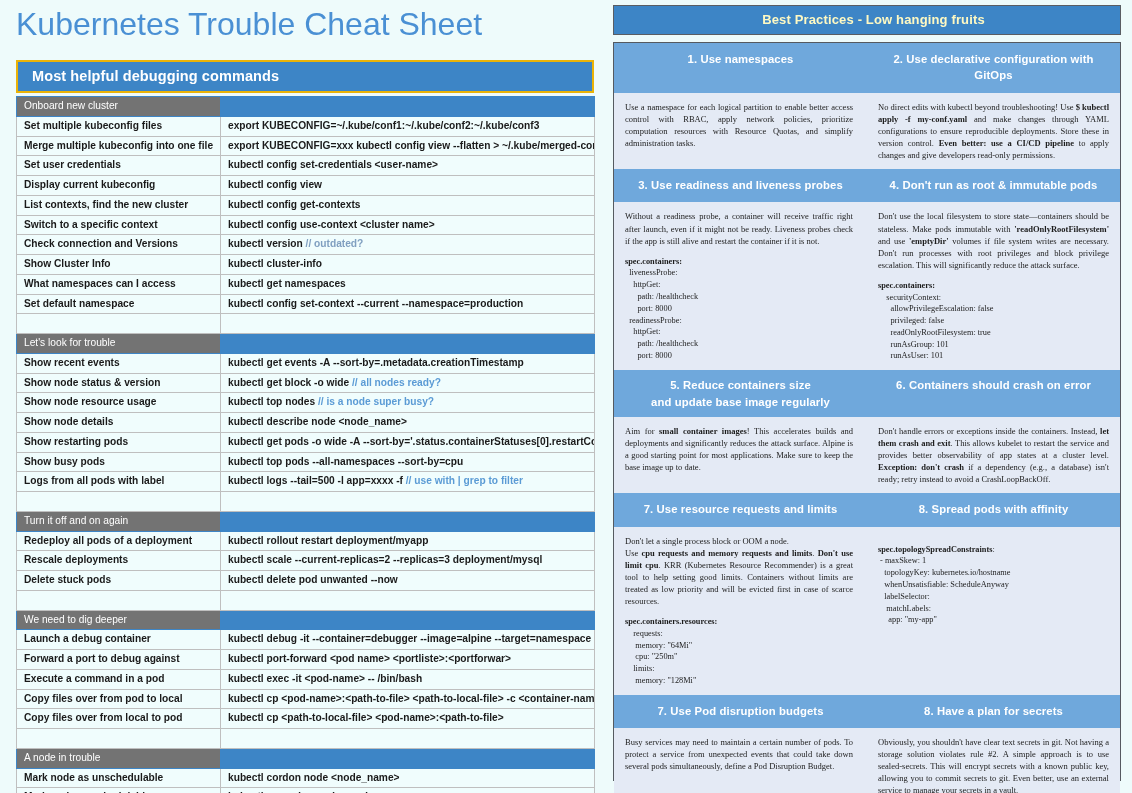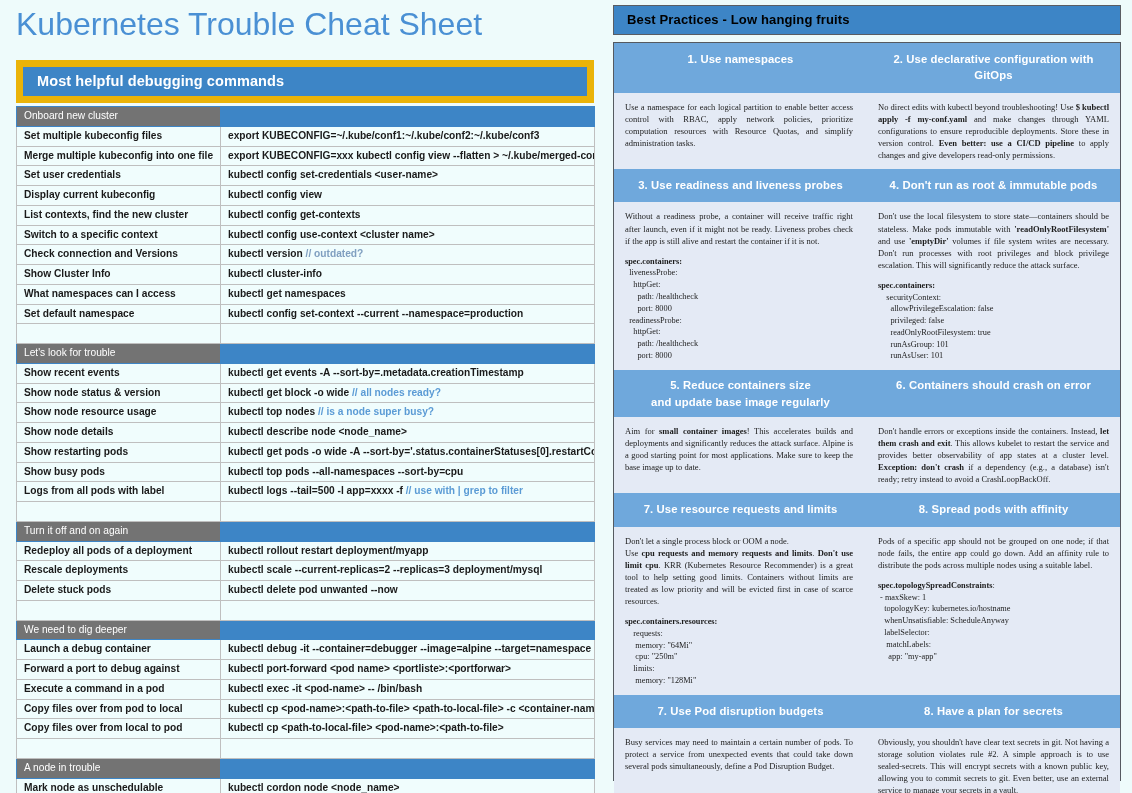--- a/index.html
+++ b/index.html
@@ -30,21 +30,21 @@
     letter-spacing: 0px;
     white-space: nowrap;
   }
   #cmd-card {
     position: absolute;
     left: 16px; top: 60px;
     width: 578px;
   }
   #cmd-card-header {
     background: #3d85c6;
-    border: 7px solid #eab308;
+    border: 2px solid #eab308;
     color: #ffffff;
     font-size: 14.5px;
     font-weight: bold;
     padding: 6px 12px 7px 14px;
     letter-spacing: 0.1px;
   }
   table.cmd-table {
     width: 100%;
     border-collapse: collapse;
     table-layout: fixed;
@@ -82,26 +82,27 @@
 
   
   #right-panel {
     position: absolute;
     left: 613px; top: 5px;
     width: 508px; height: 783px;
   }
   #bp-header {
     background: #3d85c6;
     border: 1px solid #5a5d63;
-    color: #000000;
+    color: #fef9c3;
     font-size: 13px;
     font-weight: bold;
     padding: 6px 0 7px 13px;
     letter-spacing: 0.15px;
     width: 100%;
+    text-align: center;
   }
   #bp-body {
     margin-top: 7px;
     border: 1px solid #555a60;
     background: #e4eaf5;
     width: 100%;
     height: 739px;
     display: flex;
     flex-direction: column;
   }
@@ -387,21 +388,20 @@
               <div class="bp-cell left-cell">
                 <div>Don't let a single process block or OOM a node.<br>Use <b>cpu requests and memory requests and limits</b>. <b>Don't use limit cpu</b>. KRR (Kubernetes Resource Recommender) is a great tool to help setting good limits. Containers without limits are treated as low priority and will be evicted first in case of scarce resources.</div>
                 <div class="yaml"><span class="yk">spec.containers.resources:</span>
     requests:
      memory: "64Mi"
      cpu: "250m"
     limits:
      memory: "128Mi"</div>
               </div>
               <div class="bp-cell">
-                <div>Pods of a specific app should not be grouped on one node; if that node fails, the entire app could go down. Add an affinity rule to distribute the pods across multiple nodes using a suitable label.</div>
                 <div class="yaml"><span class="yk">spec.topologySpreadConstraints</span>:
  - maxSkew: 1
    topologyKey: kubernetes.io/hostname
    whenUnsatisfiable: ScheduleAnyway
    labelSelector:
     matchLabels:
      app: "my-app"</div>
               </div>
             </div>
           </div>

